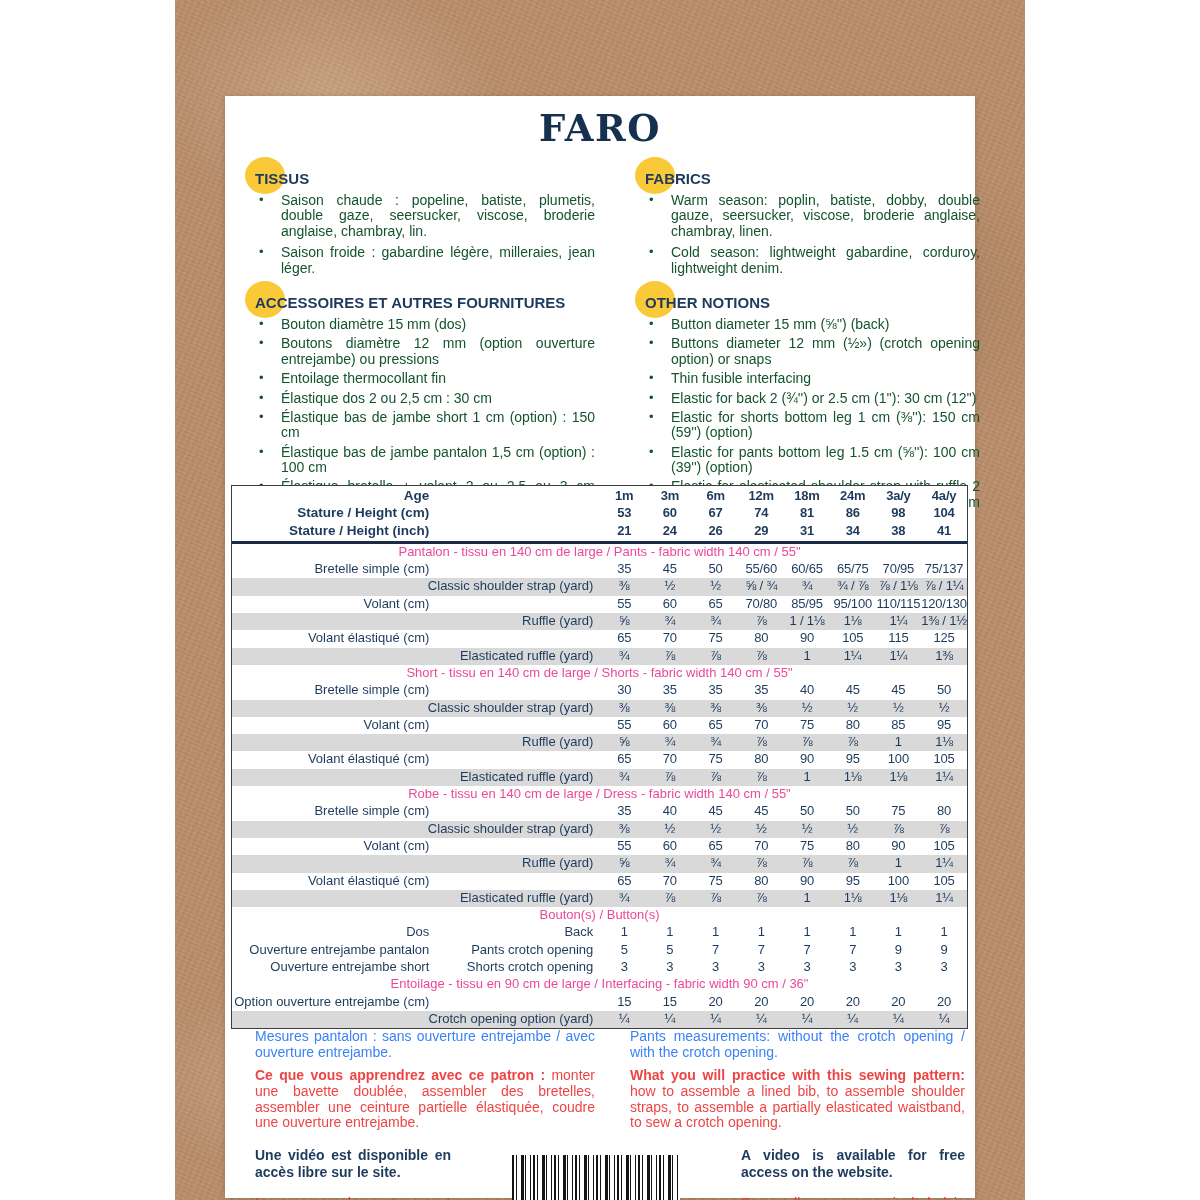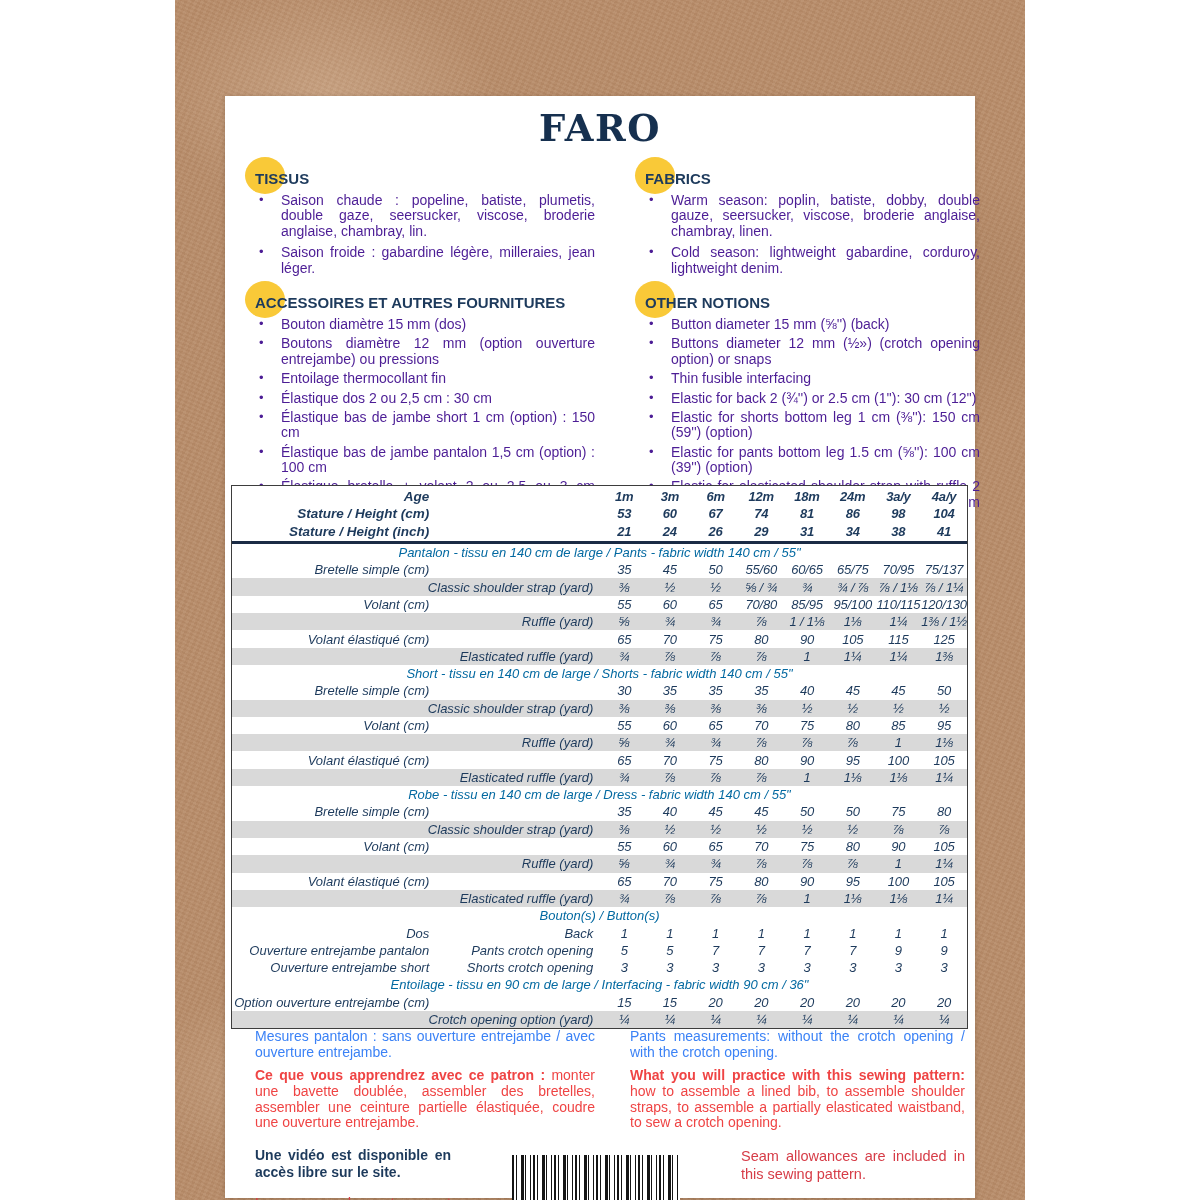--- a/index.html
+++ b/index.html
@@ -37,41 +37,41 @@
     margin:0 0 6px 0;padding-top:4px;
   }
   .sec-title .dot{
     position:absolute;left:-10px;top:-9px;width:40px;height:37px;border-radius:50%;
     background:#f9c938;z-index:0;
   }
   .sec-title .txt{position:relative;z-index:1;}
   ul.blist{margin:0;padding:0;list-style:none;}
   ul.blist li{
     position:relative;padding-left:26px;margin-bottom:6px;
-    font-size:14px;line-height:1.1;text-align:justify;color:#4c1d95;
+    font-size:14px;line-height:1.1;text-align:justify;color:#14532d;
   }
   ul.blist li::before{content:"•";position:absolute;left:4px;top:0;font-size:13px;}
   ul.blist.tight li{margin-bottom:4px;}
 
   
   .size-table{
     position:absolute;left:6px;top:389px;width:737px;border:1.5px solid #3d3d3d;
     box-sizing:border-box;background:#fff;
   }
   .t-head{border-bottom:3px solid #1b2b45;padding:2px 0 1px 0;}
-  .t-row{display:flex;height:17.3px;align-items:center;font-size:13.5px;color:#1d3a5c;font-style:italic;}
+  .t-row{display:flex;height:17.3px;font-size:13.5px;color:#1d3a5c;}
   .t-head .t-row{font-weight:bold;}
   .c-label{width:370px;display:flex;box-sizing:border-box;padding-right:8px;font-size:13px;}
   .t-head .c-label{font-size:13.5px;}
   .l-fr{flex:1;text-align:right;white-space:nowrap;}
   .l-en{width:164px;text-align:right;white-space:nowrap;}
   .l-en-full{flex:1;text-align:right;white-space:nowrap;}
   .l-sp{width:164px;}
   .c-v{width:45.8px;text-align:center;white-space:nowrap;font-size:13px;letter-spacing:-0.2px;}
-  .t-sec .c-full{width:100%;text-align:center;color:#0369a1;font-size:13px;}
+  .t-sec .c-full{width:100%;text-align:center;color:#ec4899;font-size:13px;}
   .shade{background:#d9d9d9;}
 
   
   .footer{position:absolute;left:30px;top:932px;width:710px;}
   .f-grid{display:grid;grid-template-columns:340px 335px;column-gap:35px;}
   .f-note{color:#3b82f6;font-size:14px;line-height:1.15;text-align:justify;margin:0 0 8px 0;}
   .f-learn{font-size:14px;line-height:1.12;text-align:justify;margin:0;color:#ef4444;}
   .f-learn b{font-weight:bold;}
   .f-bottom{display:flex;justify-content:space-between;align-items:flex-start;margin-top:16px;gap:20px;}
   .f-left{width:196px;}
@@ -546,18 +546,19 @@
     <div class="f-bottom">
       <div class="f-left">
         <p class="f-video">Une vidéo est disponible en accès libre sur le site.</p>
         <p class="f-red">Les marges de couture sont incluses dans le patron.</p>
       </div>
       <div class="barcode">
         <div class="bars"></div>
         <div class="bar-num">3 760278 992267</div>
       </div>
       <div class="f-right">
+        <p class="f-video">A video is available for free access on the website.</p>
         <p class="f-red">Seam allowances are included in this sewing pattern.</p>
       </div>
     </div>
   </div>
 
 </div>
 
 </body></html>

